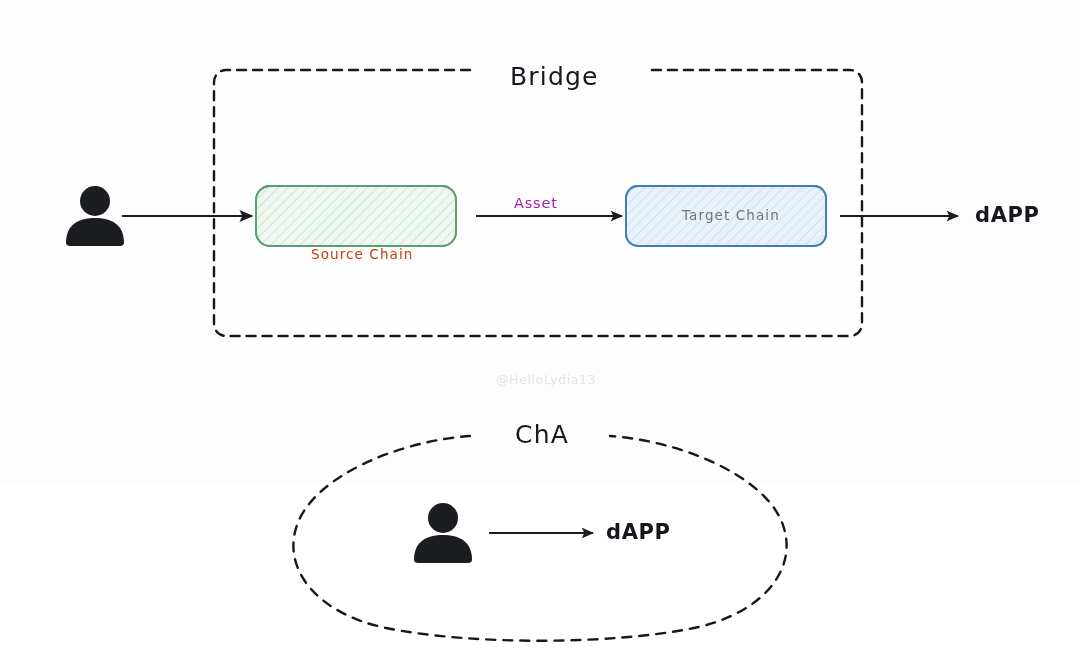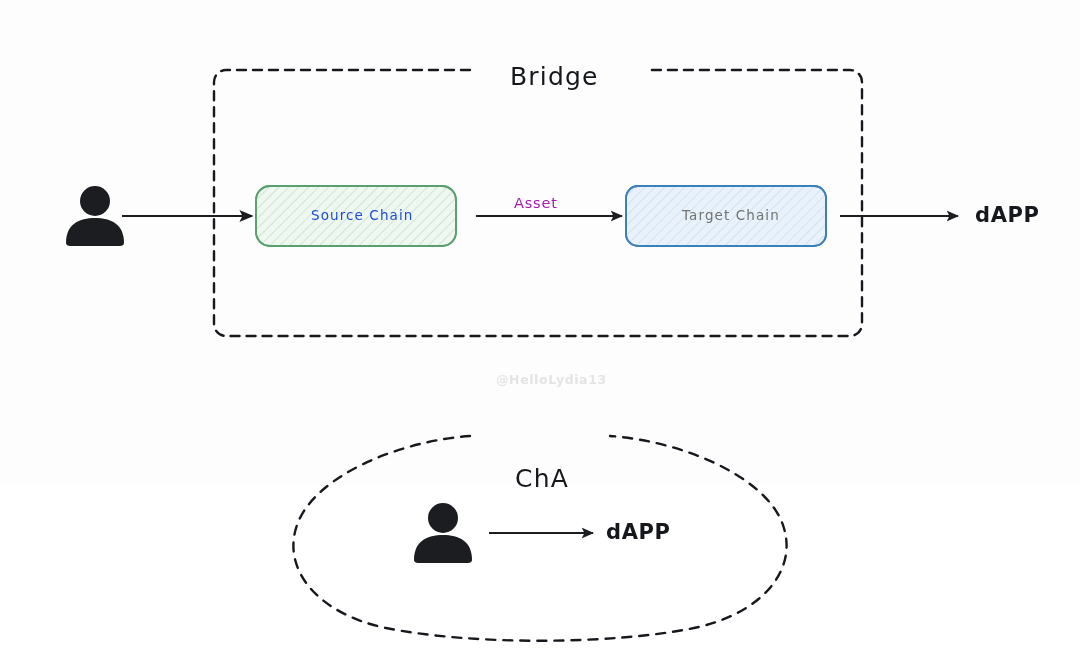--- a/index.html
+++ b/index.html
@@ -36,21 +36,21 @@
     font-size: 25px;
     color: #16181d;
     font-weight: 400;
     letter-spacing: 1.2px;
   }
   .node-label {
     font-size: 13.5px;
     letter-spacing: 1.1px;
     font-weight: 400;
   }
-  .green-text { color: #1d4ed8; }
+  .green-text { color: #c2410c; margin-top: 39px; }
   .blue-text  { color: #737373; }
   .edge-label {
     font-size: 14.5px;
     color: #a21caf;
     letter-spacing: 0.8px;
   }
   .dapp-label {
     font-size: 21px;
     color: #16181d;
     letter-spacing: 0.6px;
@@ -129,19 +129,19 @@
   <div class="label title-label" style="left:510px; top:62px;">Bridge</div>
 
   <div class="label node-label green-text" style="left:311px; top:207px;">Source Chain</div>
 
   <div class="label node-label blue-text" style="left:682px; top:207px;">Target Chain</div>
 
   <div class="label edge-label" style="left:514px; top:195px;">Asset</div>
 
   <div class="label dapp-label" style="left:975px; top:203px;">dAPP</div>
 
-  <div class="label watermark" style="left:496px; top:372px;font-weight:bold;">@HelloLydia13</div>
+  <div class="label watermark" style="left:496px; top:372px;">@HelloLydia13</div>
 
-  <div class="label title-label" style="left:515px; top:420px;margin-top:44px;">ChA</div>
+  <div class="label title-label" style="left:515px; top:420px;">ChA</div>
 
   <div class="label dapp-label" style="left:606px; top:520px;">dAPP</div>
 
 </div>
 
 </body></html>

